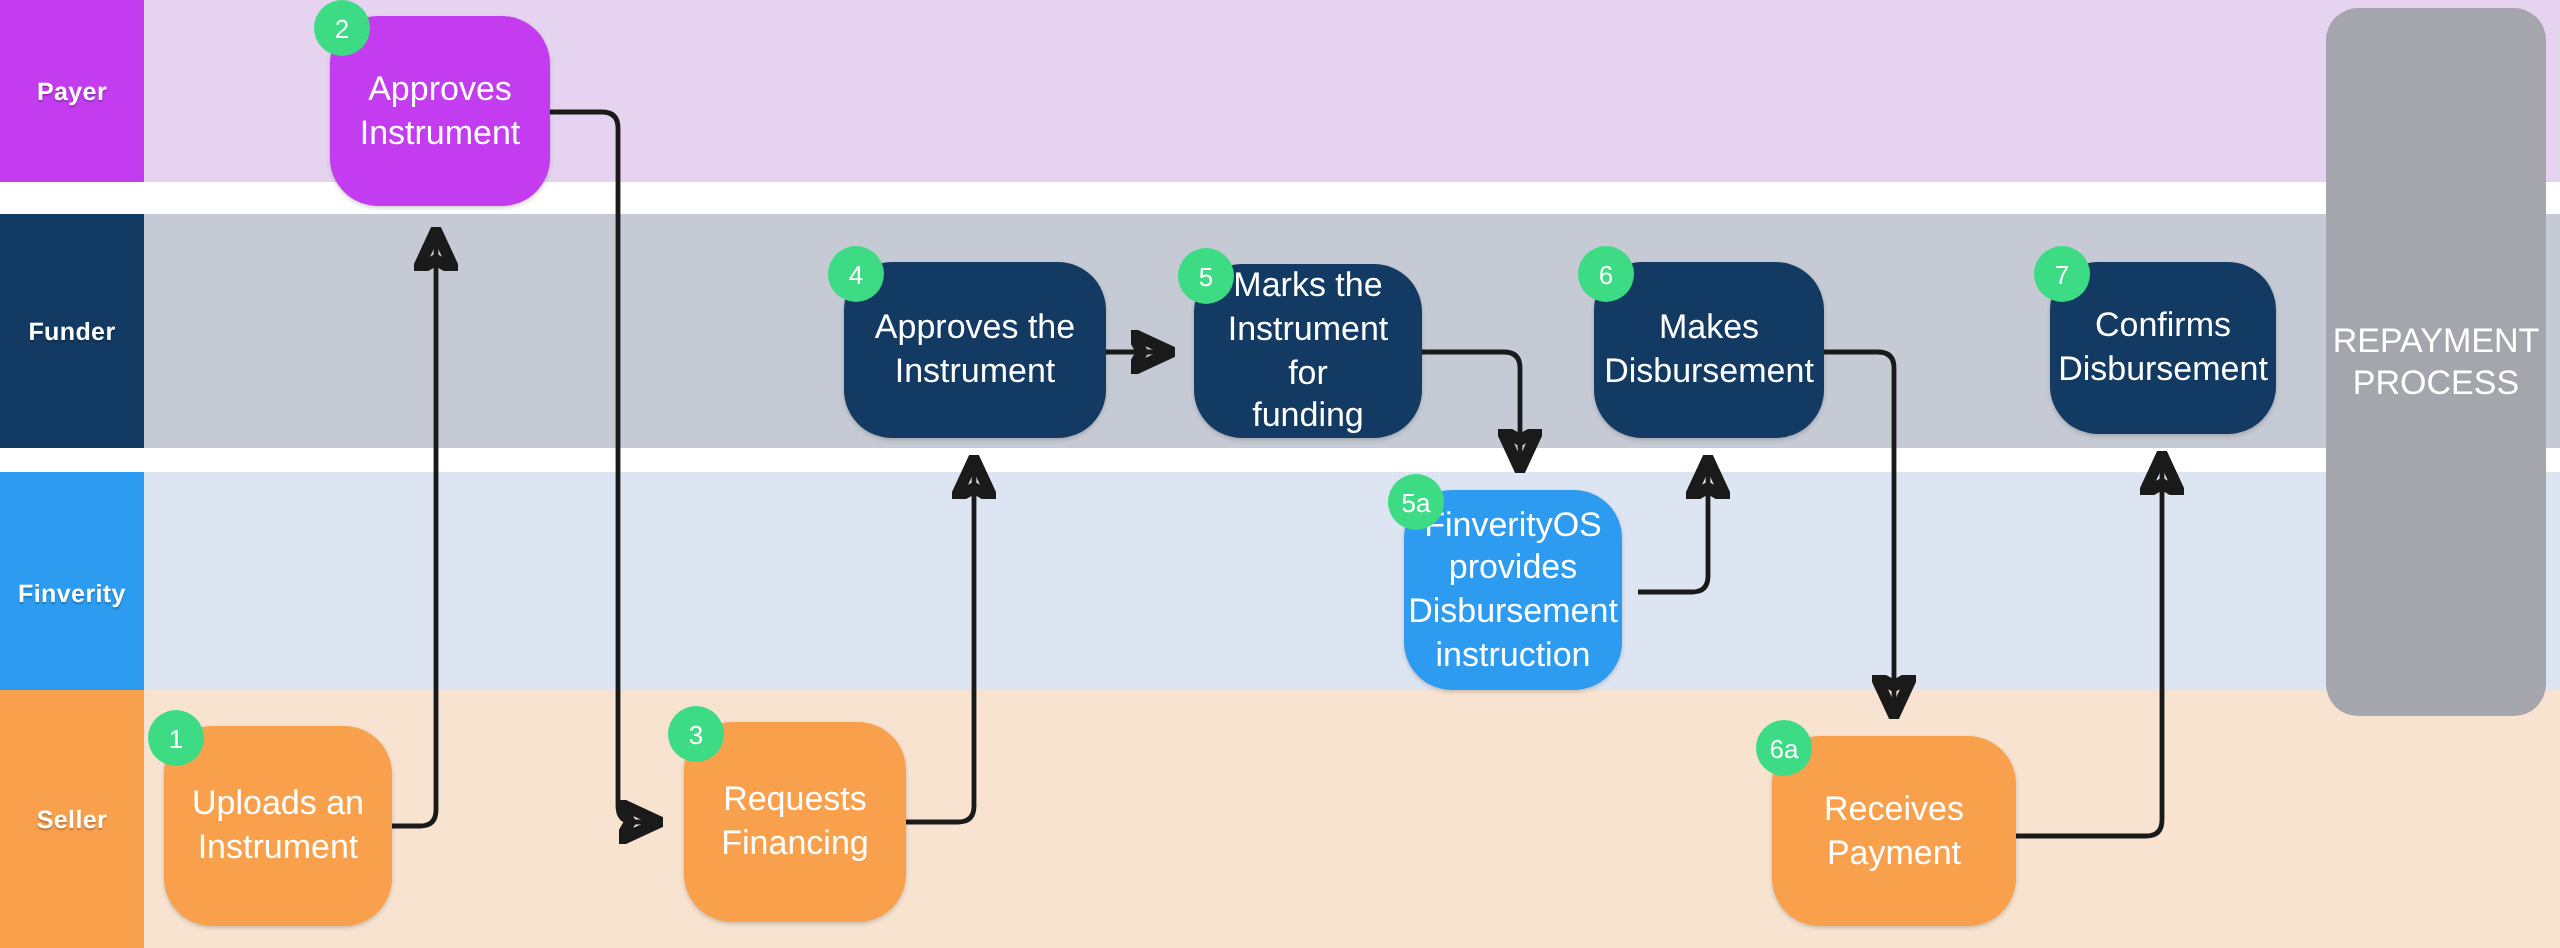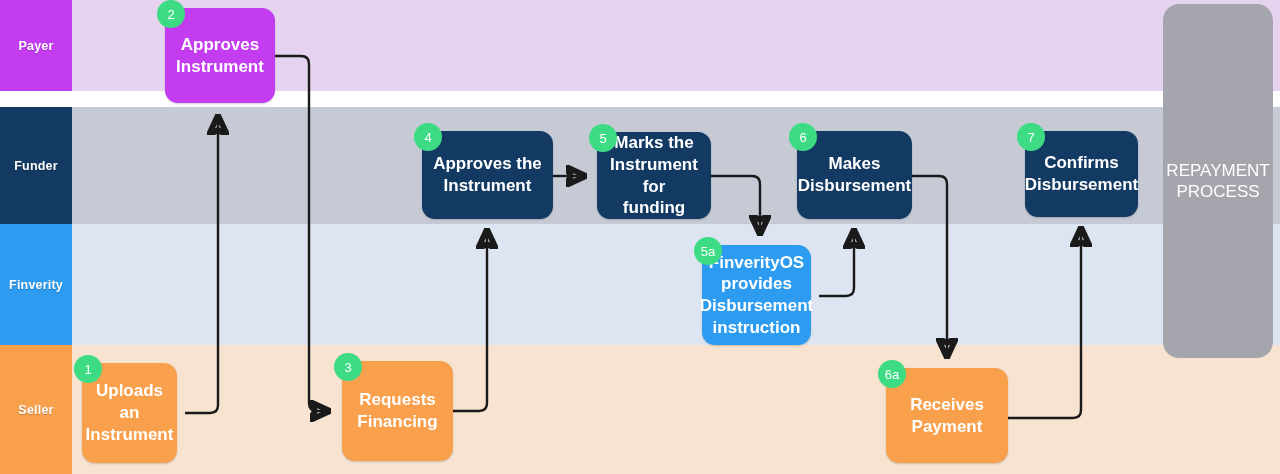--- a/index.html
+++ b/index.html
@@ -41,32 +41,31 @@
     color: #ffffff;
     font-size: 12.5px;
     font-weight: bold;
     letter-spacing: 0.2px;
     text-shadow: 0 1px 1px rgba(0,0,0,0.25);
   }
 
   
   .node {
     position: absolute;
-    border-radius: 13px;
+    border-radius: 24px;
     display: flex;
     align-items: center;
     justify-content: center;
     text-align: center;
     color: #ffffff;
     font-size: 17px;
     line-height: 1.28;
     padding: 4px 8px;
     box-sizing: border-box;
     box-shadow: 0 1px 2px rgba(0,0,0,0.18);
-    font-weight: bold;
   }
   .node-text { display: block; white-space: pre-line; }
 
   .badge {
     position: absolute;
     width: 28px;
     height: 28px;
     border-radius: 50%;
     background: #3ddc84;
     color: #ffffff;
@@ -120,21 +119,21 @@
 
   <div id="lanes-layer">
       <div class="lane" style="top: 0px; height: 91px;">
         <div class="lane-body" style="background: rgb(229, 211, 240);"></div>
         <div class="lane-label" style="background: rgb(195, 60, 240);">Payer</div>
       </div>
       <div class="lane" style="top: 107px; height: 117px; padding-left: 22px;">
         <div class="lane-body" style="background: rgb(197, 202, 212);"></div>
         <div class="lane-label" style="background: rgb(19, 58, 99);">Funder</div>
       </div>
-      <div class="lane" style="top: 224px; height: 121px;">
+      <div class="lane" style="top: 236px; height: 121px;">
         <div class="lane-body" style="background: rgb(221, 229, 242);"></div>
         <div class="lane-label" style="background: rgb(45, 156, 240);">Finverity</div>
       </div>
       <div class="lane" style="top: 345px; height: 129px;">
         <div class="lane-body" style="background: rgb(247, 227, 208);"></div>
         <div class="lane-label" style="background: rgb(249, 160, 77);">Seller</div>
       </div>
     </div>
 
   <svg id="edges" viewBox="0 0 1280 474">
@@ -155,21 +154,21 @@
     <path d="M711,176 L752,176 Q760,176 760,184 L760,232" marker-end="url(#arrowhead)"></path>
 
     <path d="M819,296 L846,296 Q854,296 854,288 L854,232" marker-end="url(#arrowhead)"></path>
 
     <path d="M912,176 L939,176 Q947,176 947,184 L947,355" marker-end="url(#arrowhead)"></path>
 
     <path d="M1008,418 L1073,418 Q1081,418 1081,410 L1081,230" marker-end="url(#arrowhead)"></path>
   </svg>
 
   <div id="nodes-layer">
-      <div class="node" style="left: 82px; top: 363px; width: 95px; height: 100px; background: rgb(249, 160, 77); z-index: 5;">
+      <div class="node" style="left: 82px; top: 363px; width: 114px; height: 100px; background: rgb(249, 160, 77); z-index: 5;">
         <span class="node-text">Uploads an
 Instrument</span>
       </div>
       <div class="badge" style="left: 74px; top: 355px; background: rgb(61, 220, 132);">1</div>
       <div class="node" style="left: 165px; top: 8px; width: 110px; height: 95px; background: rgb(195, 60, 240); z-index: 5;">
         <span class="node-text">Approves
 Instrument</span>
       </div>
       <div class="badge" style="left: 157px; top: 0px; background: rgb(61, 220, 132);">2</div>
       <div class="node" style="left: 342px; top: 361px; width: 111px; height: 100px; background: rgb(249, 160, 77); z-index: 5;">

